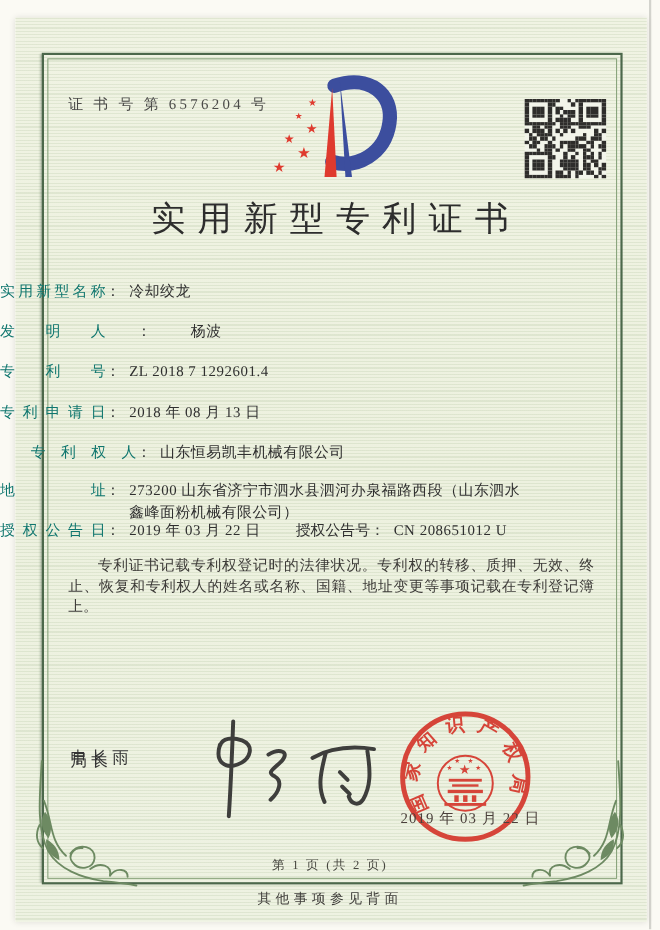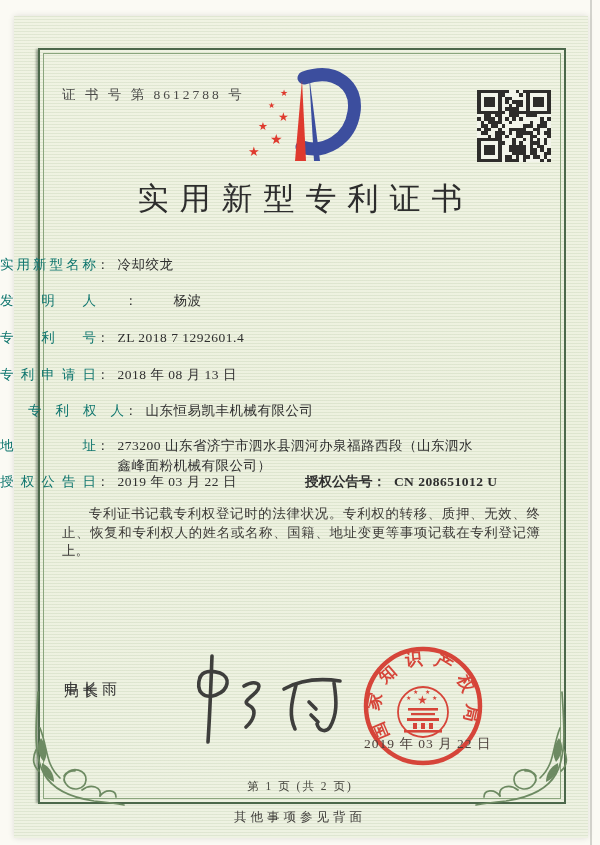--- a/index.html
+++ b/index.html
@@ -48,21 +48,21 @@
   .title{
     position:absolute;left:0;top:178px;width:600px;text-align:center;
     font-size:31px;letter-spacing:11px;color:#2d2d2d;font-weight:500;text-indent:11px;
   }
   .frow{position:absolute;display:flex;font-size:13.5px;color:#2f2f2f;line-height:20px;}
   .fl{display:inline-block;width:96px;text-align:justify;text-align-last:justify;color:#0f766e;}
   .fc{color:#3a3a3a;}
   .fv{margin-left:8px;max-width:362px;letter-spacing:0.5px;}
   .r0{top:255px;} .r1{top:291px;gap:28px;} .r2{top:328px;} .r3{top:365px;} .r4{top:401px;padding-left:28px;}
   .r5{top:436px;} .r6{top:472px;}
-  .grant2{margin-left:68px;display:flex;font-weight:bold;}
+  .grant2{margin-left:32px;display:flex;}
 
   .paras{
     position:absolute;left:62px;top:505px;width:478px;
     font-size:13.4px;line-height:18.5px;color:#3d3b38;text-align:justify;
   }
   .paras p{margin:0;text-indent:2em;}
 
   .signer{position:absolute;left:64px;font-size:15px;letter-spacing:4px;color:#343434;}
   .signer.t1{top:682px;} .signer.t2{top:680px;}
   .signature{position:absolute;left:192px;top:650px;width:156px;height:98px;}
@@ -105,21 +105,21 @@
     <path d="M52,100 c9,-7 20,-3 18,6"></path>
     <path d="M70,106 c6,-8 16,-6 16,1"></path>
     <path d="M6,60 c-4,8 -3,16 3,21"></path>
   </g>
   <g fill="#6d8a62">
     <path d="M14,72 c-7,-8 -8,-17 -3,-24 c6,8 7,17 3,24z"></path>
     <path d="M24,92 c-9,-4 -13,-11 -12,-19 c8,4 12,11 12,19z"></path>
   </g>
 </svg>
 
-<div class="cert-no">证 书 号 第 8612788 号</div>
+<div class="cert-no">证 书 号 第 6576204 号</div>
 
 <svg class="logo" viewBox="0 0 122 114">
   <path d="M64,14 C96,3 118,22 114,48 C110,76 84,90 62,83" fill="none" stroke="#3c4e9e" stroke-width="13" stroke-linecap="round"></path>
   <polygon points="55,97 62,16 66,97" fill="#df3a2e"></polygon>
   <polygon points="69,10 74,97 80,97" fill="#3c4e9e"></polygon>
   <g fill="#df3a2e" font-family="'DejaVu Sans',sans-serif">
     <text x="40" y="32" font-size="9">★</text>
     <text x="28" y="44" font-size="8">★</text>
     <text x="38" y="57" font-size="12">★</text>
     <text x="18" y="66" font-size="11">★</text>

